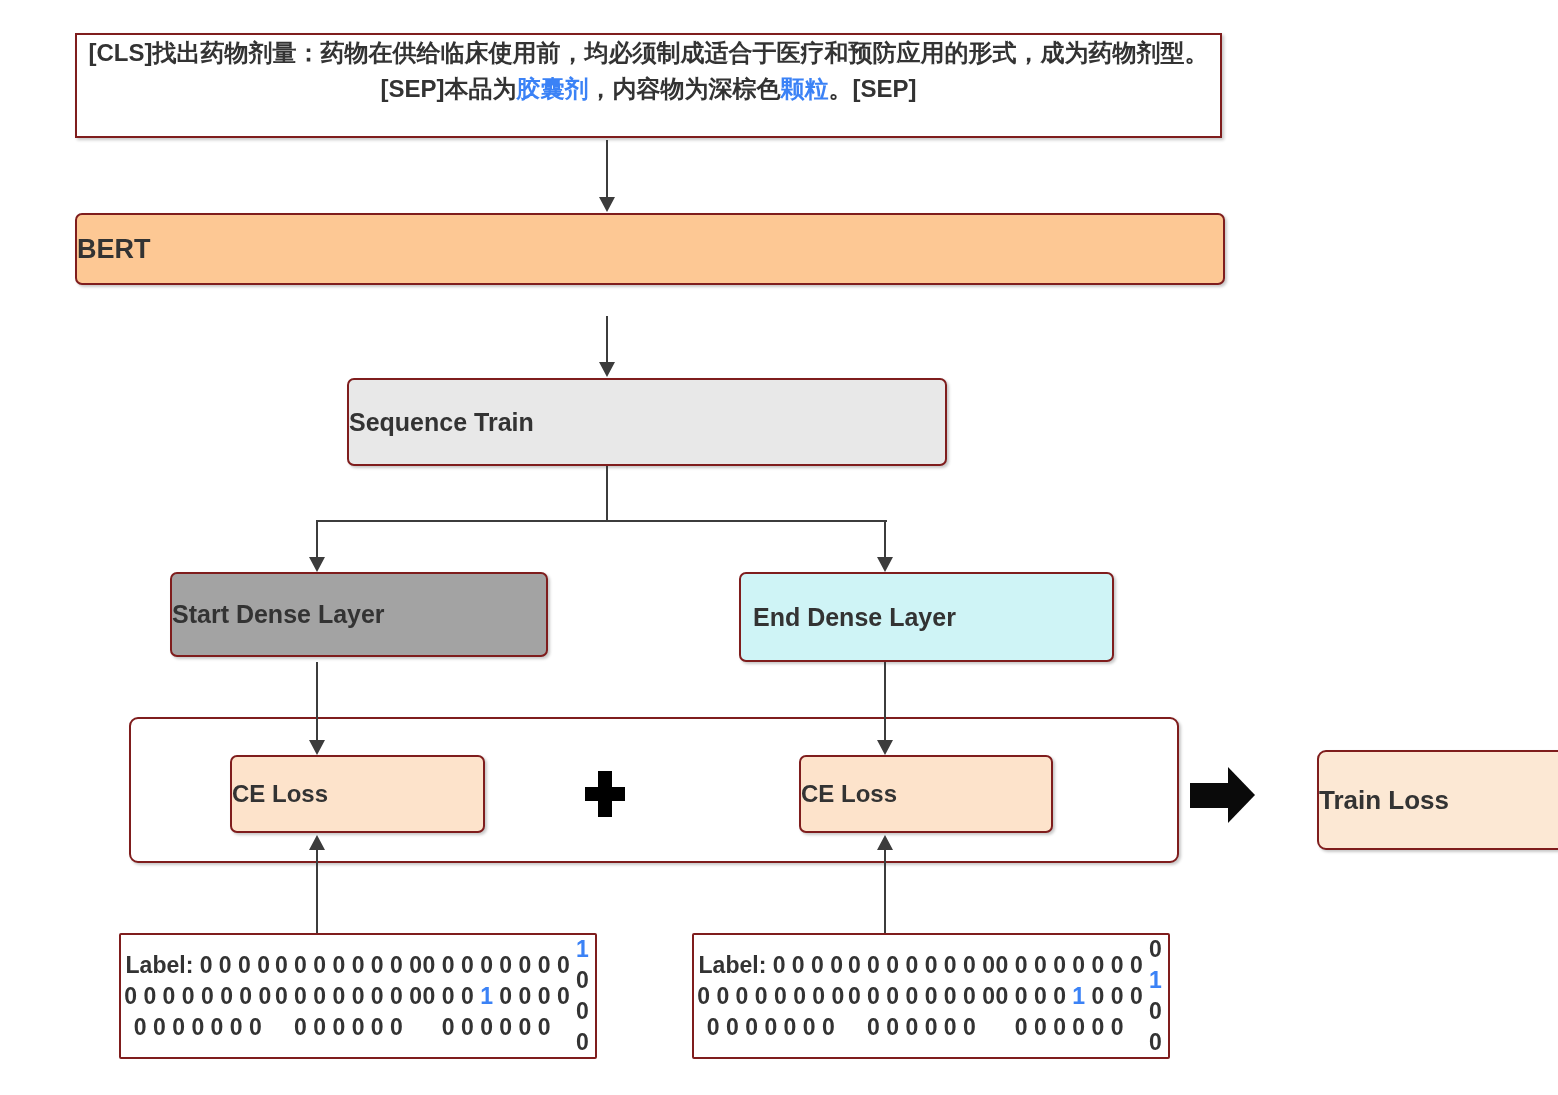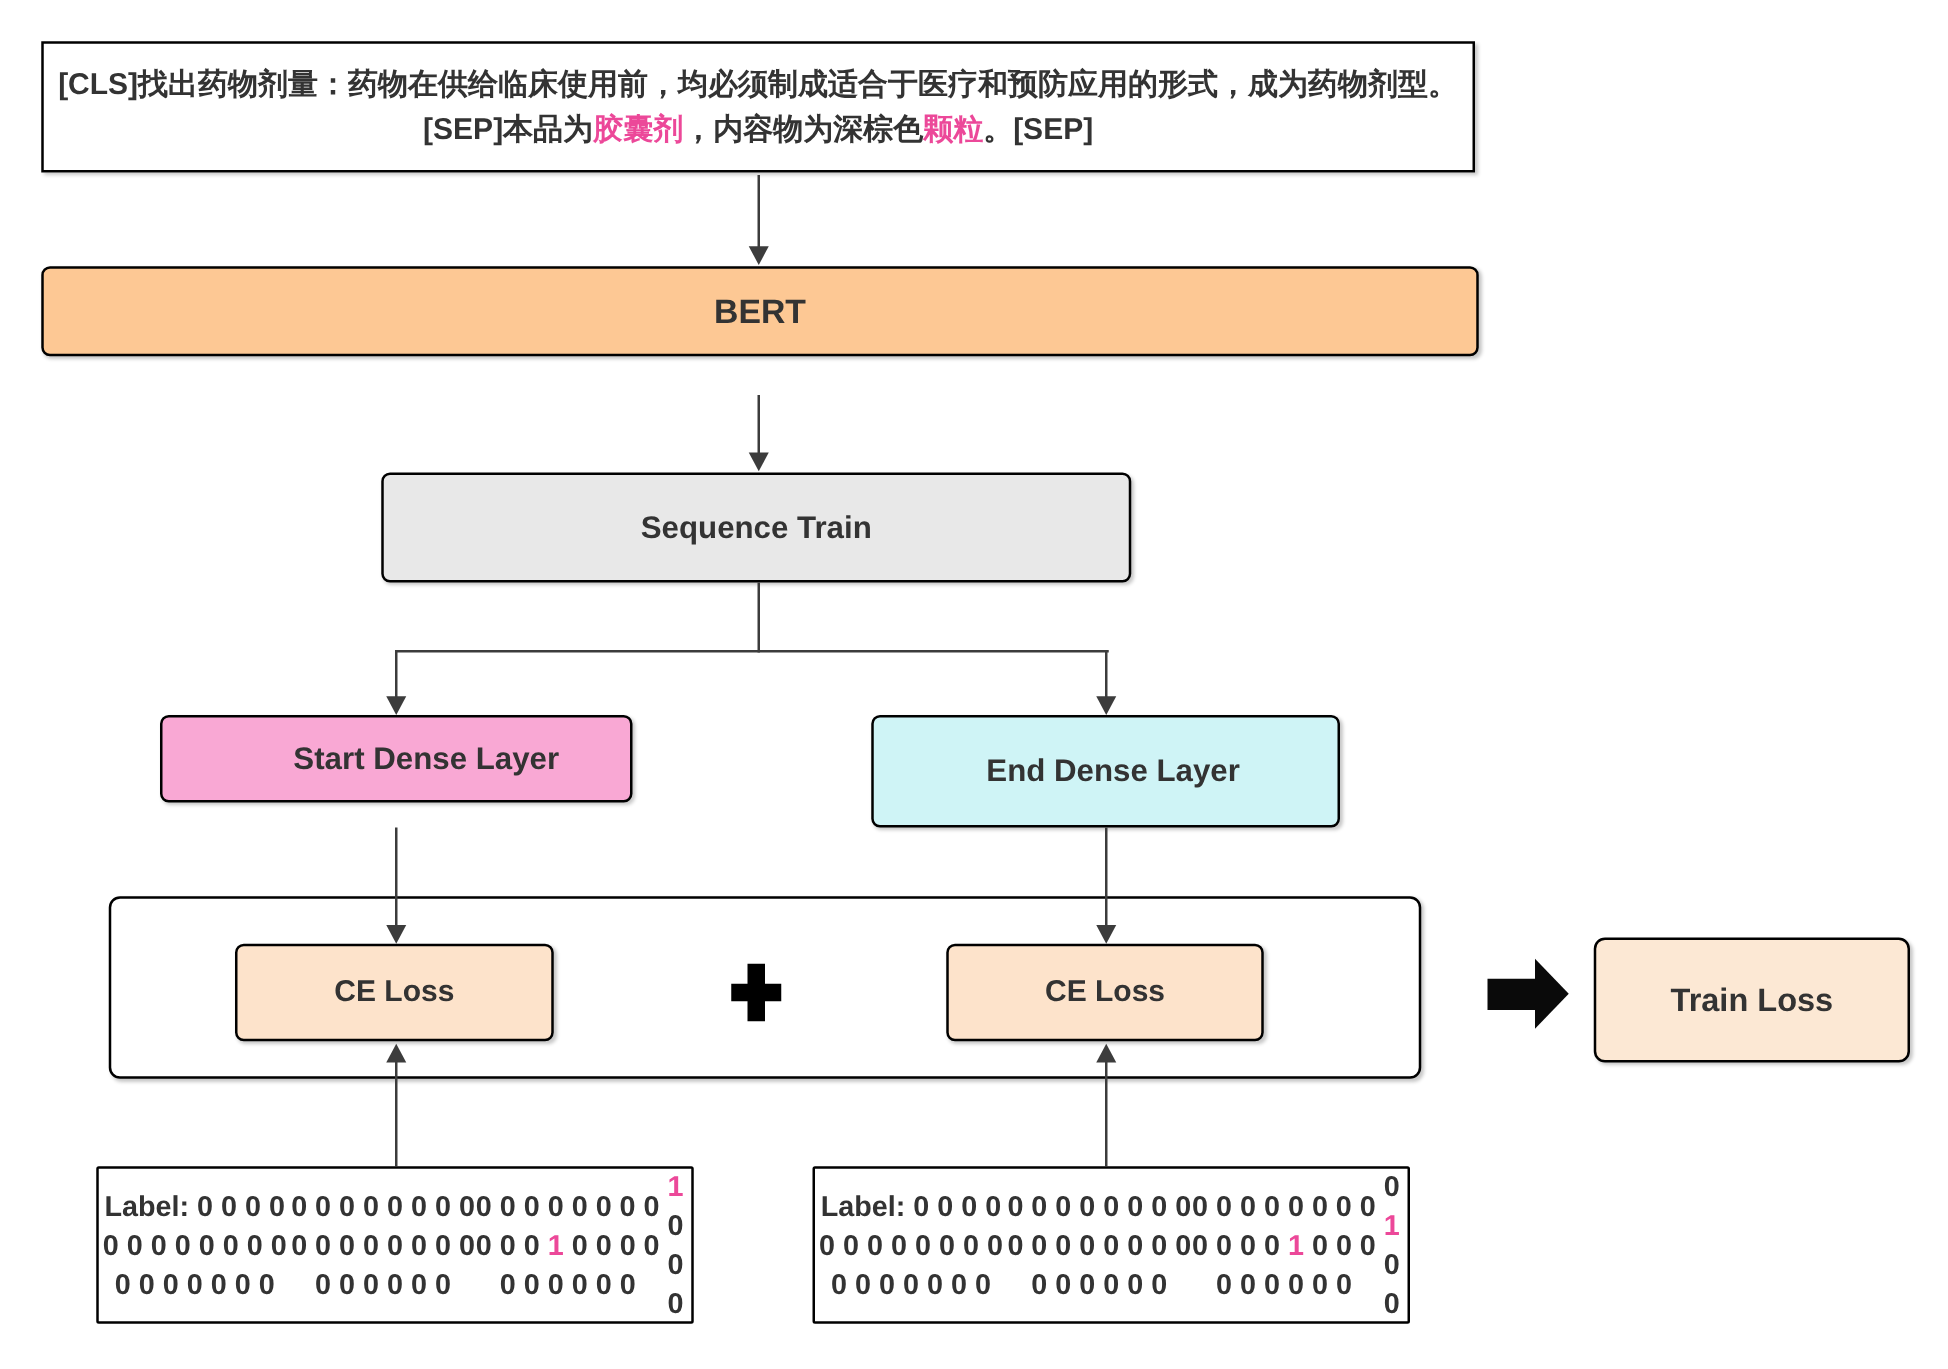--- a/index.html
+++ b/index.html
@@ -1,36 +1,36 @@
 <!DOCTYPE html>
 <html><head>
 <meta charset="utf-8">
 <style>
   html,body{margin:0;padding:0;background:#ffffff;}
   #stage{
     position:relative;width:1558px;height:1095px;background:#ffffff;overflow:hidden;
     font-family:"Liberation Sans","DejaVu Sans",sans-serif;color:#333333;font-weight:700;
   }
-  .box{position:absolute;box-sizing:border-box;border:2px solid #000000;
-       display:flex;align-items:center;justify-content:center;text-align:center;
-       box-shadow:2px 2px 3px rgba(0,0,0,0.22);}
+  .box{position:absolute;box-sizing:border-box;border:2px solid #7f1d1d;
+       display:flex;align-items:center;text-align:center;
+       box-shadow:2px 2px 3px rgba(0,0,0,0.22);margin-left:42px;}
   .square{border-radius:0;}
   .round{border-radius:7px;}
   .vline{position:absolute;width:2px;background:#3c3c3c;}
   .hline{position:absolute;height:2px;background:#3c3c3c;}
   .head-down{position:absolute;width:0;height:0;border-left:8px solid transparent;
              border-right:8px solid transparent;border-top:15px solid #3c3c3c;}
   .head-up{position:absolute;width:0;height:0;border-left:8px solid transparent;
            border-right:8px solid transparent;border-bottom:15px solid #3c3c3c;}
-  .red{color:#ec4899;}
+  .red{color:#3b82f6;}
   #input-box{left:33px;top:33px;width:1147px;height:105px;background:#ffffff;
              flex-direction:column;font-size:24px;line-height:36px;}
   #bert-box{left:33px;top:213px;width:1150px;height:72px;background:#fdc894;font-size:27px;}
   #seq-box{left:305px;top:378px;width:600px;height:88px;background:#e8e8e8;font-size:25px;}
-  #start-dense-box{left:128px;top:572px;width:378px;height:70px;background:#f9a8d4;font-size:25px;padding-left:48px;}
+  #start-dense-box{left:128px;top:572px;width:378px;height:85px;background:#a3a3a3;font-size:25px;}
   #end-dense-box{left:697px;top:572px;width:375px;height:90px;background:#cff4f6;font-size:25px;padding-left:12px;}
   #loss-container{left:87px;top:717px;width:1050px;height:146px;background:#ffffff;border-radius:9px;}
   #ce-loss-start{left:188px;top:755px;width:255px;height:78px;background:#fde3cb;font-size:24px;}
   #ce-loss-end{left:757px;top:755px;width:254px;height:78px;background:#fde3cb;font-size:24px;}
   #train-loss-box{left:1275px;top:750px;width:253px;height:100px;background:#fce8d4;font-size:26px;border-radius:9px;}
   .label-box{top:933px;width:478px;height:126px;background:#ffffff;border-radius:2px;
              flex-direction:row;font-size:23px;line-height:31px;box-shadow:none;}
   #label-start-box{left:77px;}
   #label-end-box{left:650px;}
   .label-line{white-space:pre-wrap;}

